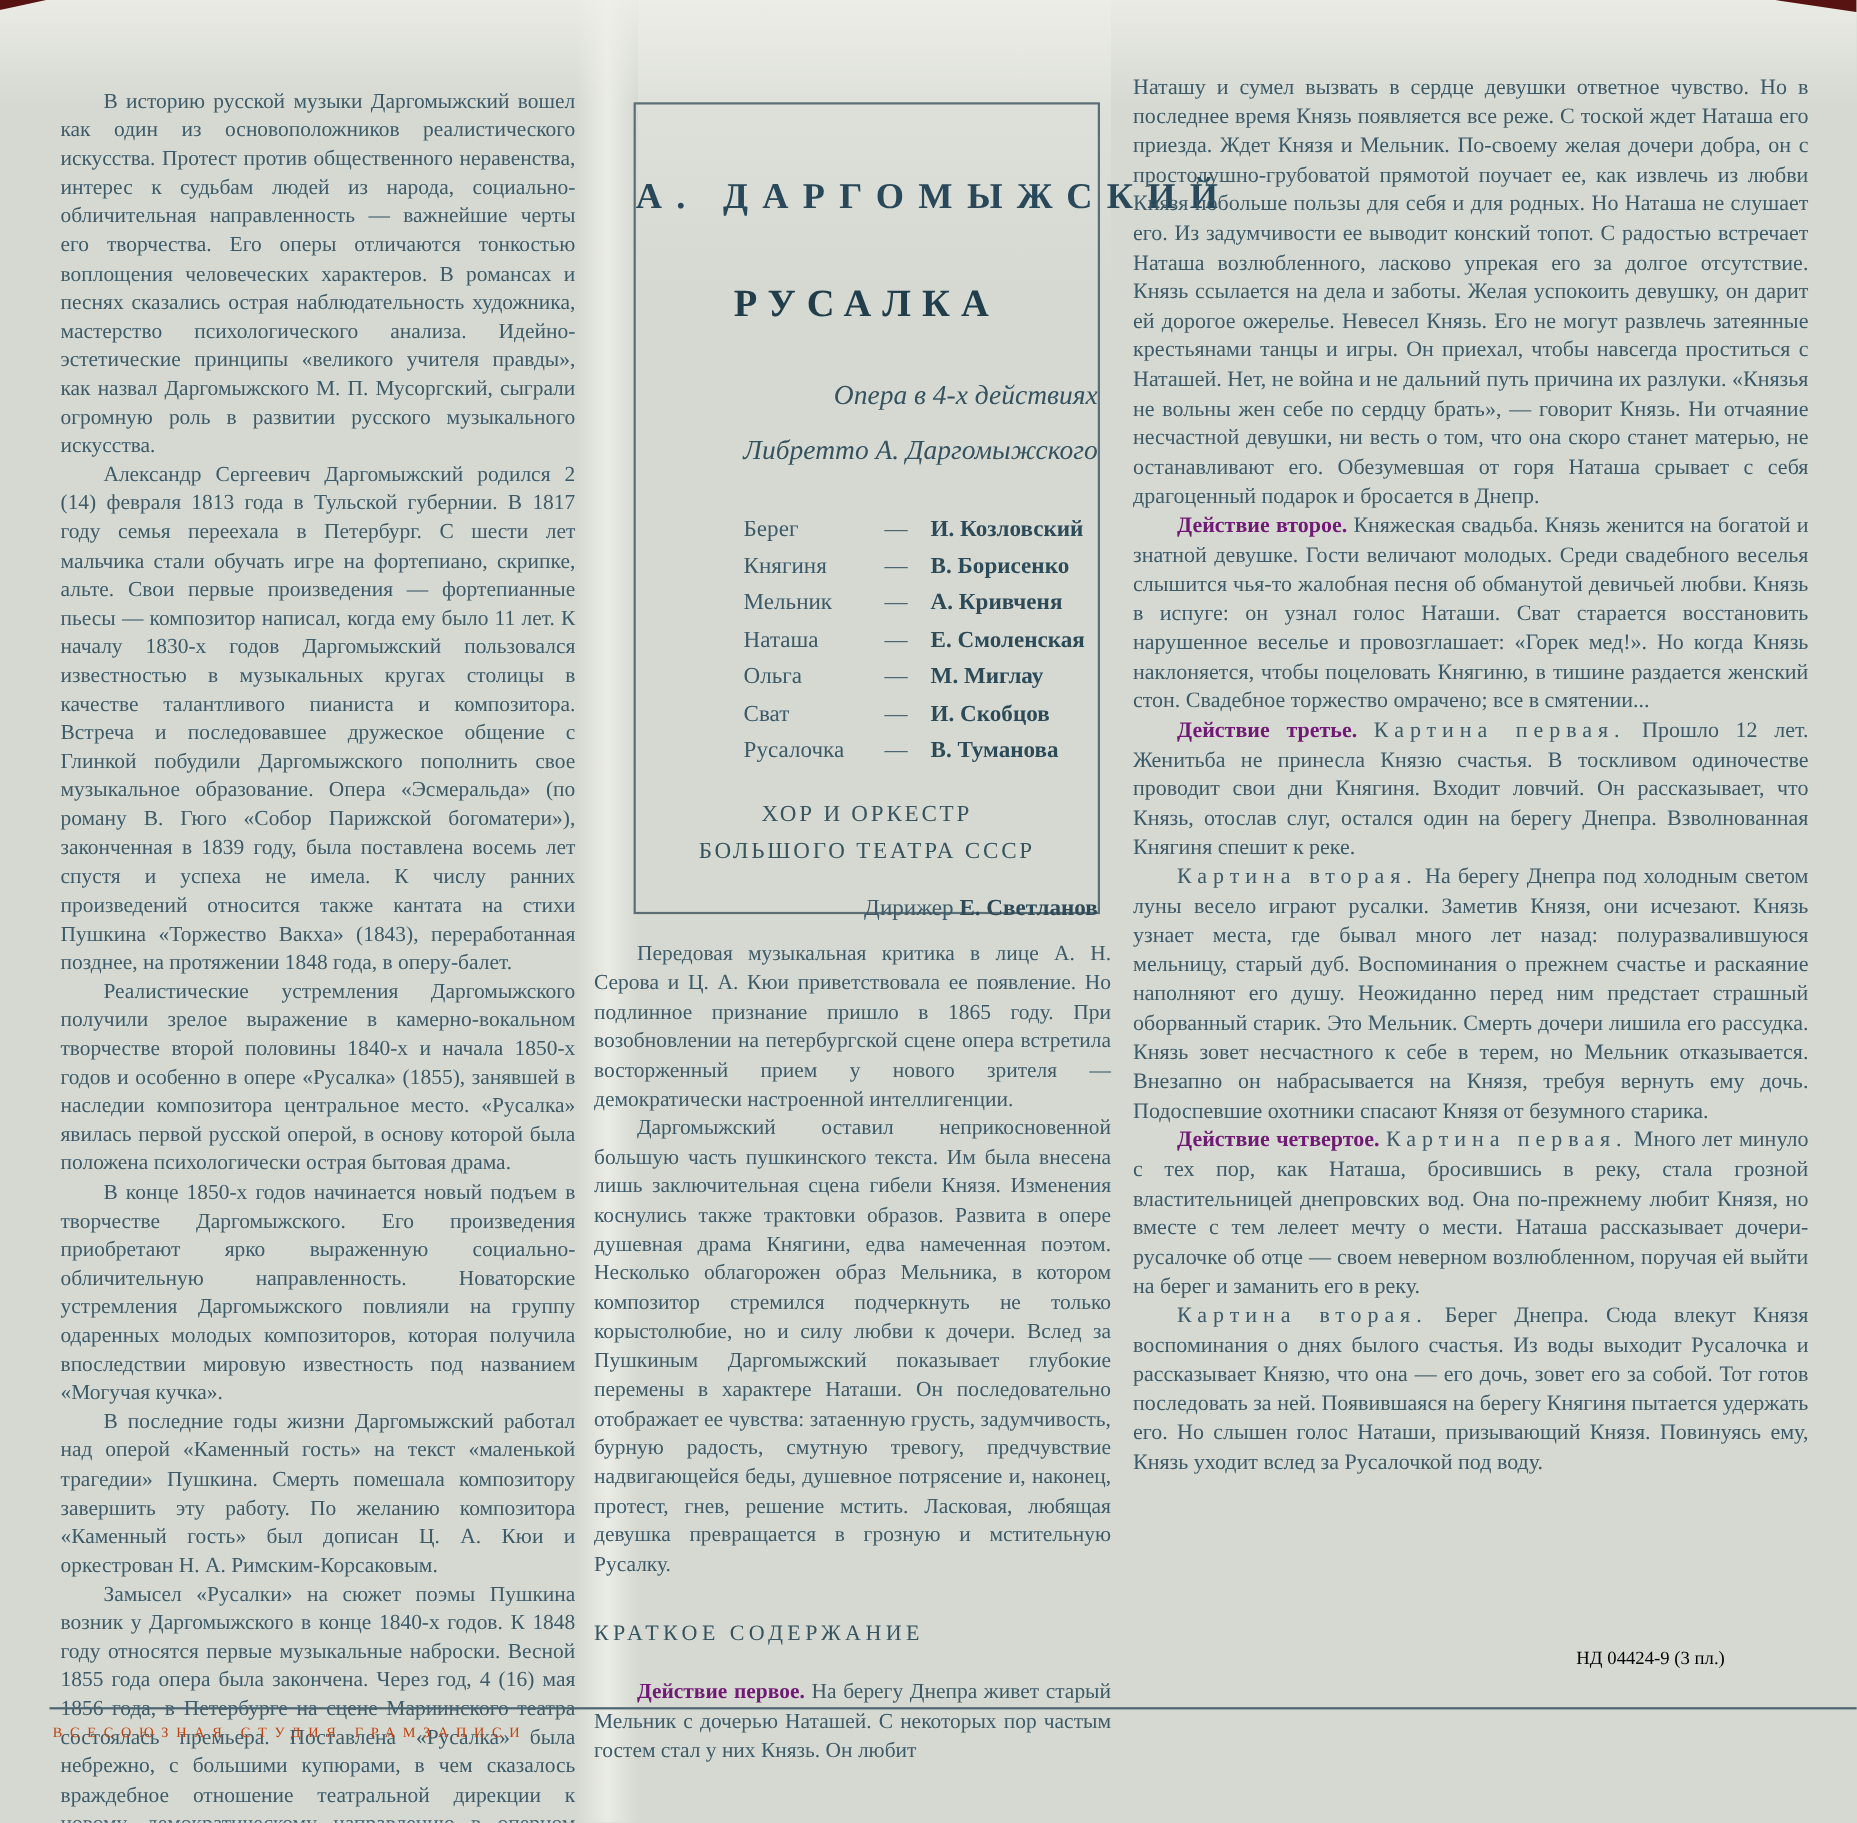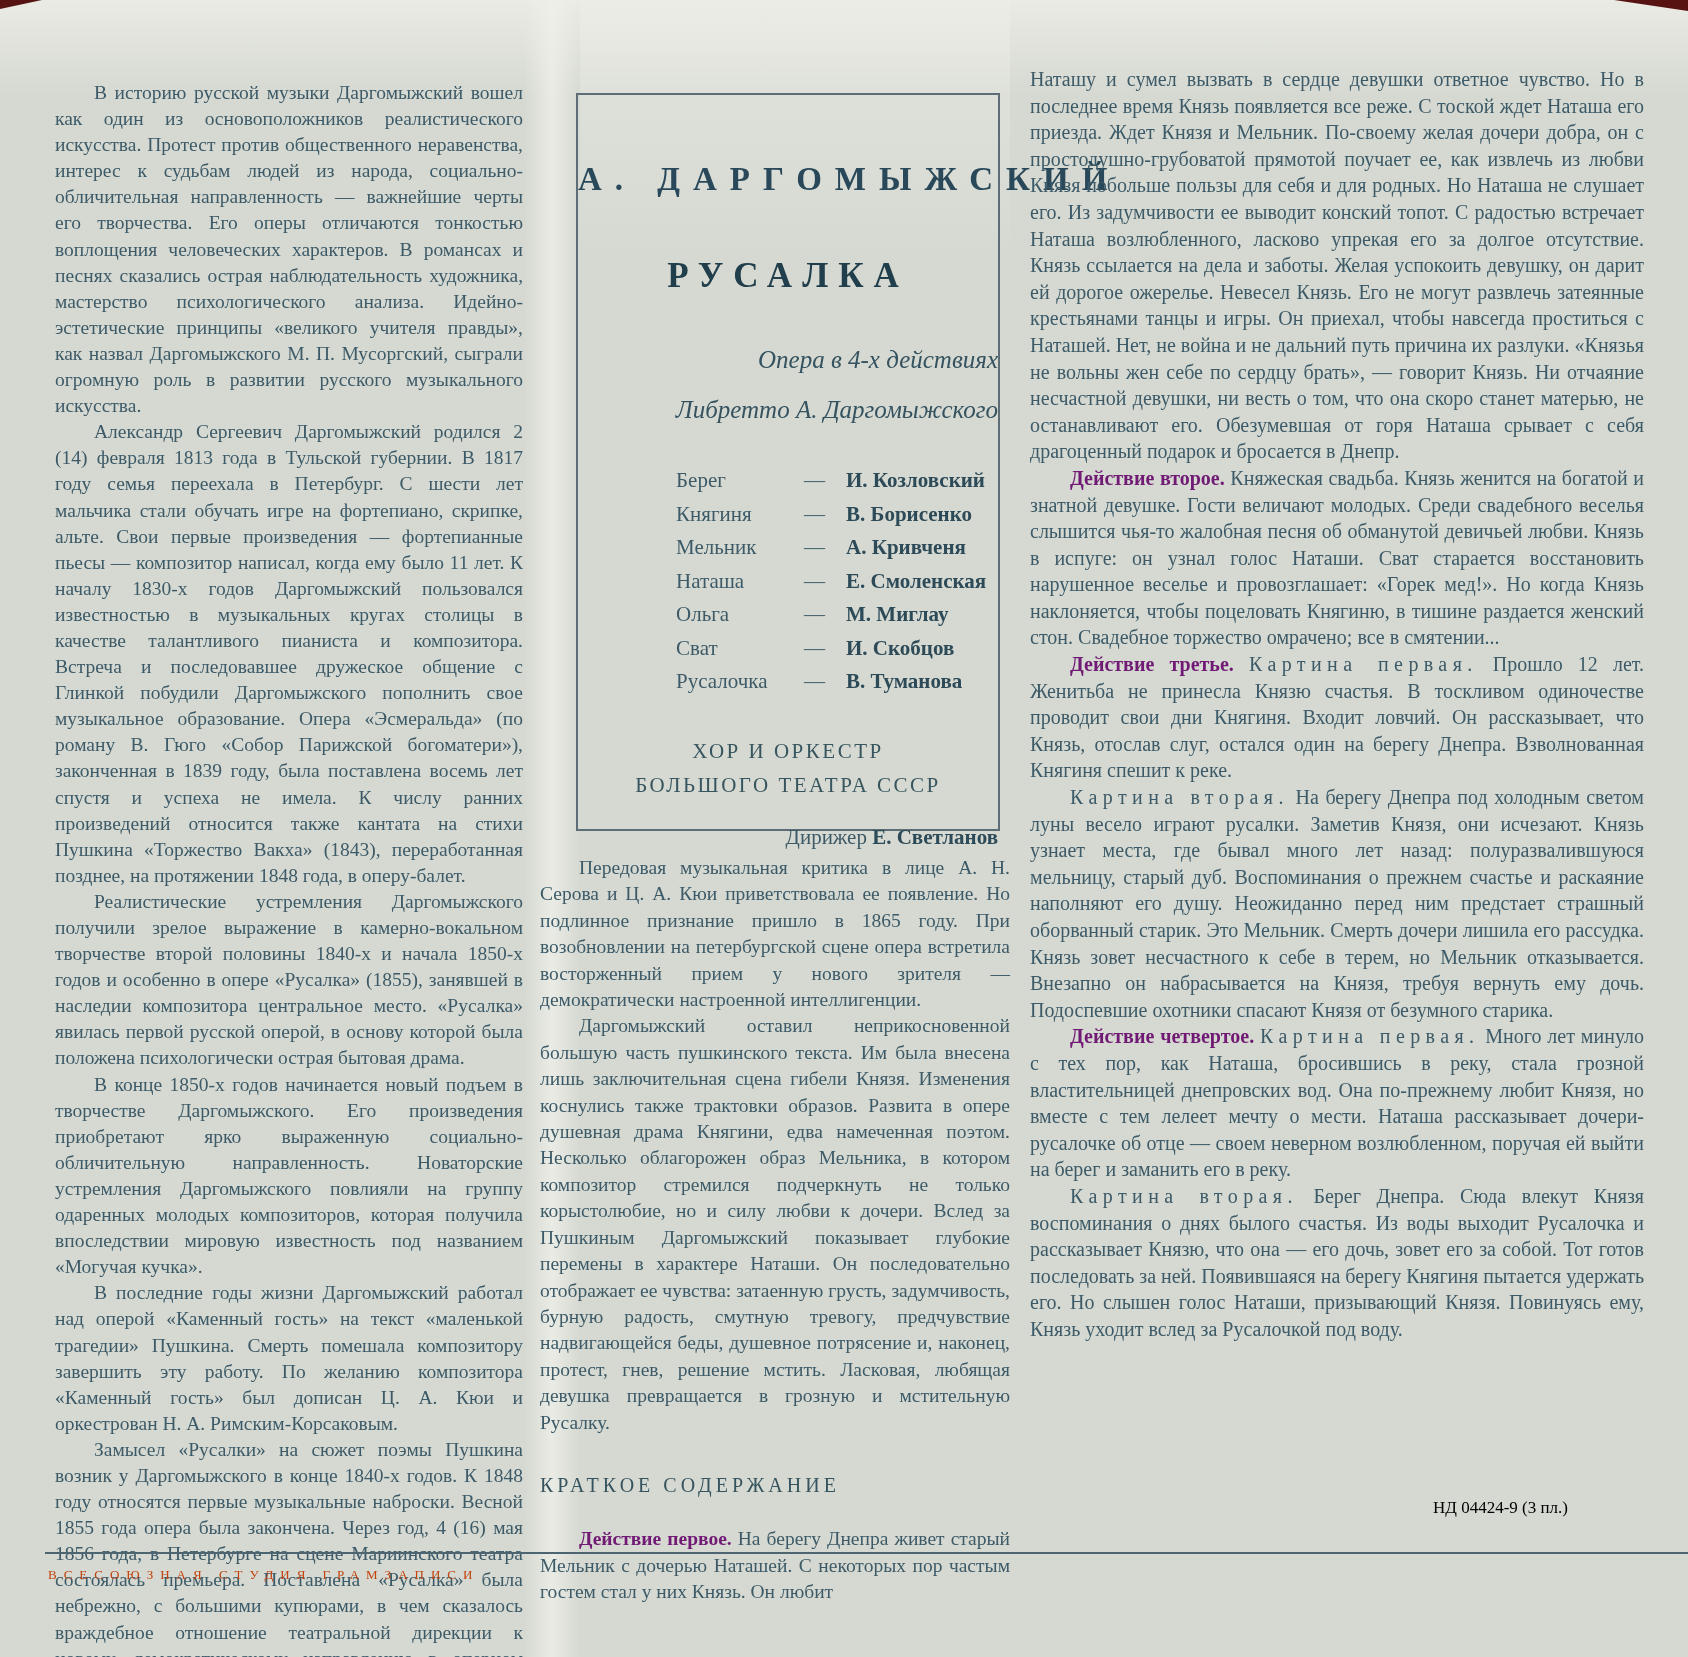--- a/index.html
+++ b/index.html
@@ -47,21 +47,21 @@
     letter-spacing: 10px; color: #203e4b; }
   .sub-italic { margin-top: 50px; font-style: italic; font-size: 25px; color: #34525f; text-align: right; }
   .sub-italic.second { margin-top: 22px; }
 
   .cast { margin: 40px 0 0 98px; text-align: left; font-size: 21px; }
   .cast-row { display: flex; line-height: 33.5px; }
   .cast-role { width: 128px; }
   .cast-dash { width: 42px; color: #47626e; }
   .cast-perf { font-weight: 700; color: #2c4a58; }
 
-  .ens { margin-top: 40px; font-size: 21px; letter-spacing: 2.5px; color: #37555f; }
+  .ens { margin-top: 28px; font-size: 21px; letter-spacing: 2.5px; color: #37555f; }
   .ens + .ens { margin-top: 9px; }
   .conductor { margin-top: 27px; font-size: 21px; text-align: right; }
   .conductor .b { font-weight: 700; color: #2c4a58; }
 
   .synopsis-heading { margin-top: 36px; margin-bottom: 28px; text-align: left;
     text-indent: 0; font-size: 20px; letter-spacing: 4px; color: #36545f; }
 
   
   .footer-rule { position: absolute; left: 45px; right: 0; top: 1552px;
     border-top: 2px solid #4d6570; }

